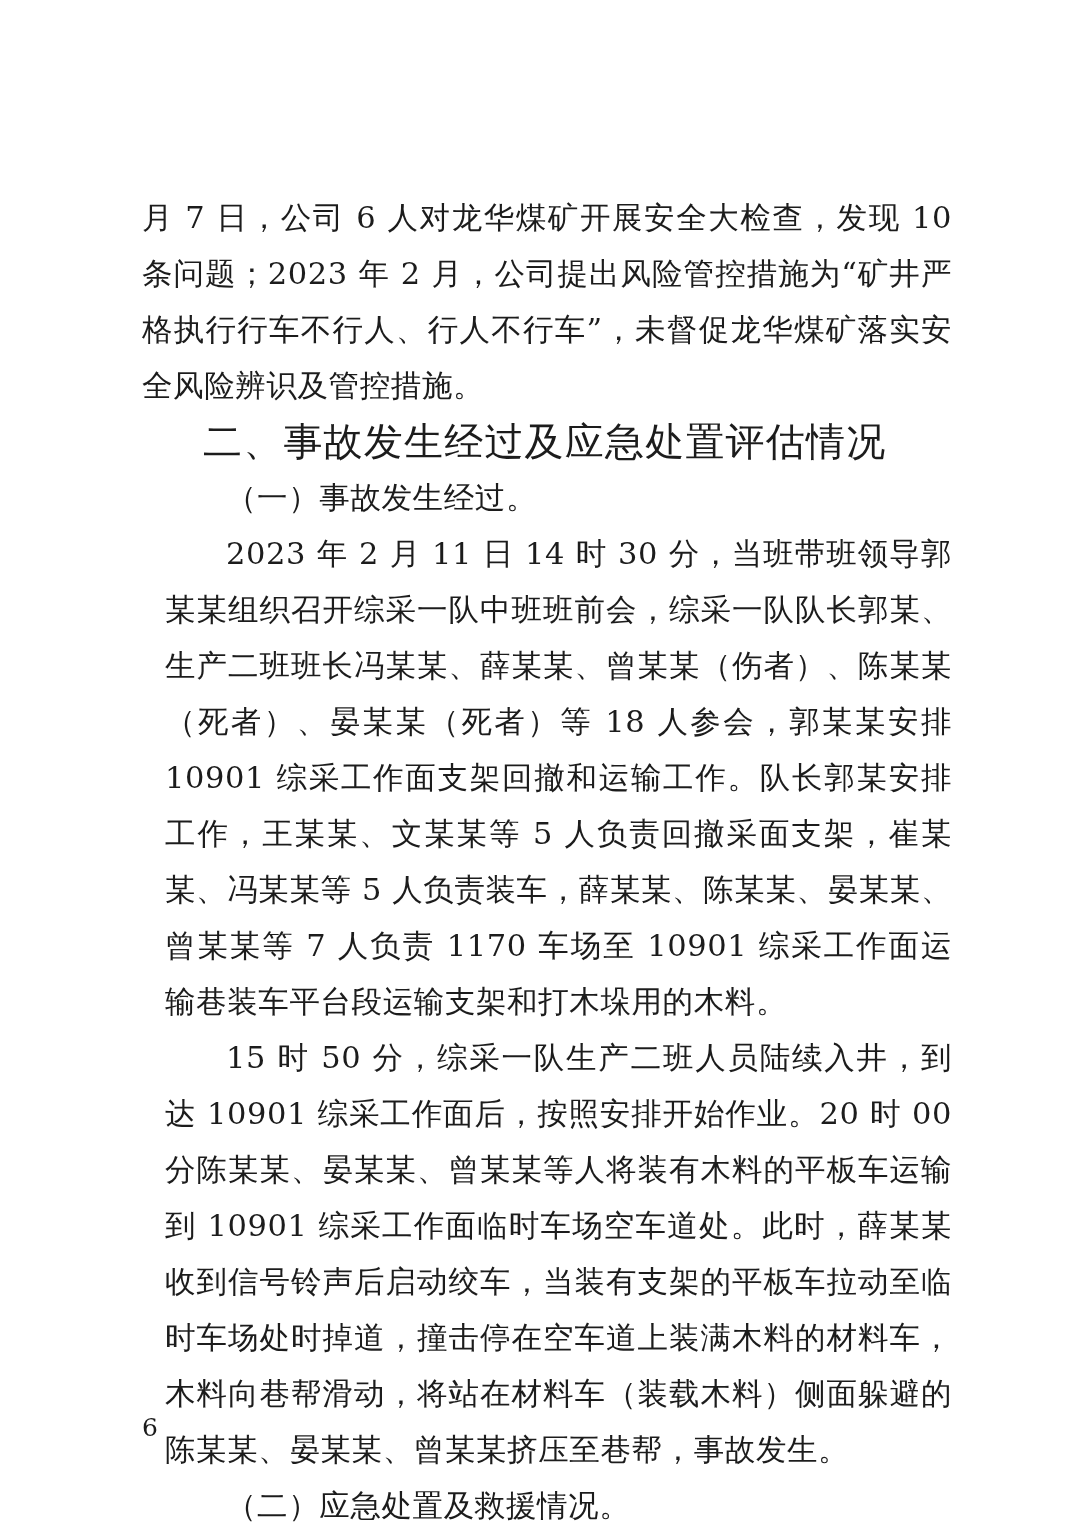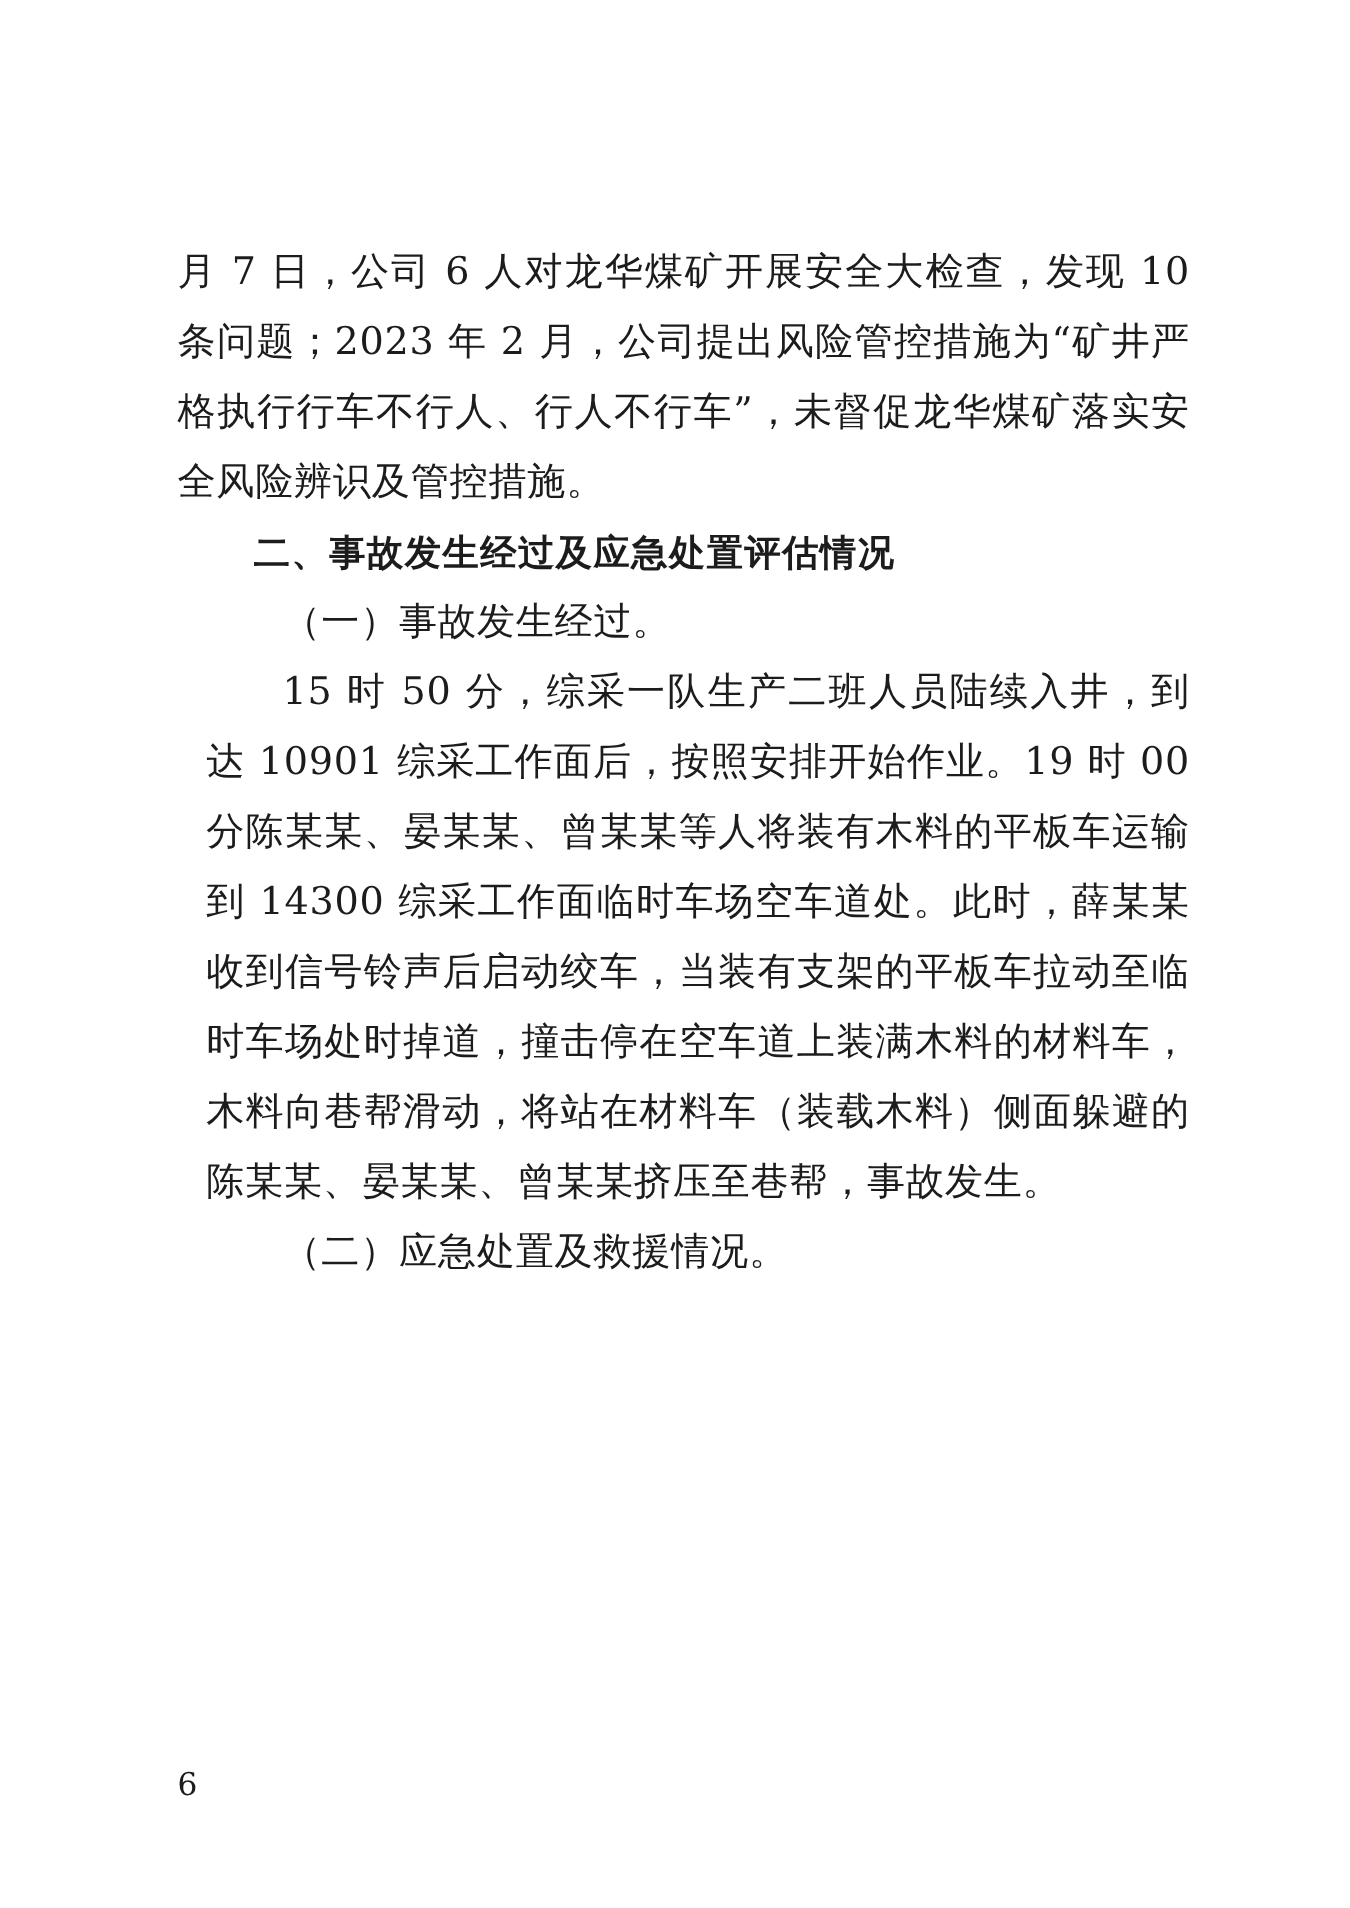--- a/index.html
+++ b/index.html
@@ -37,40 +37,41 @@
   }
   p.cont {
     text-indent: 0;
   }
   p.indent {
     text-indent: 61px;
     margin-left: 23px;
   }
   p.heading {
     text-indent: 61px;
-    font-weight: bold;
+    font-weight: normal;
     font-family: "DejaVu Sans", "Liberation Sans", sans-serif;
-    font-size: 29px;
+    font-size: 39px;
     letter-spacing: 1.2px;
   }
   .page-number {
     position: absolute;
     left: 142px;
     bottom: 84px;
     font-size: 25px;
     color: #1c1c1c;
     font-family: "DejaVu Serif", "Liberation Serif", serif;
   }
 </style>
 </head>
 <body>
 
 <div class="page">
   <div class="doc-body">
     <p class="cont">月 7 日，公司 6 人对龙华煤矿开展安全大检查，发现 10 条问题；2023 年 2 月，公司提出风险管控措施为“矿井严格执行行车不行人、行人不行车”，未督促龙华煤矿落实安全风险辨识及管控措施。</p>
     <p class="heading">二、事故发生经过及应急处置评估情况</p>
     <p class="indent">（一）事故发生经过。</p>
-    <p class="indent">15 时 50 分，综采一队生产二班人员陆续入井，到达 10901 综采工作面后，按照安排开始作业。19 时 00 分陈某某、晏某某、曾某某等人将装有木料的平板车运输到 14300 综采工作面临时车场空车道处。此时，薛某某收到信号铃声后启动绞车，当装有支架的平板车拉动至临时车场处时掉道，撞击停在空车道上装满木料的材料车，木料向巷帮滑动，将站在材料车（装载木料）侧面躲避的陈某某、晏某某、曾某某挤压至巷帮，事故发生。</p>
+    <p class="indent">2023 年 2 月 11 日 14 时 30 分，当班带班领导郭某某组织召开综采一队中班班前会，综采一队队长郭某、生产二班班长冯某某、薛某某、曾某某（伤者）、陈某某（死者）、晏某某（死者）等 18 人参会，郭某某安排 10901 综采工作面支架回撤和运输工作。队长郭某安排工作，王某某、文某某等 5 人负责回撤采面支架，崔某某、冯某某等 5 人负责装车，薛某某、陈某某、晏某某、曾某某等 7 人负责 1170 车场至 10901 综采工作面运输巷装车平台段运输支架和打木垛用的木料。</p>
+    <p class="indent">15 时 50 分，综采一队生产二班人员陆续入井，到达 10901 综采工作面后，按照安排开始作业。20 时 00 分陈某某、晏某某、曾某某等人将装有木料的平板车运输到 10901 综采工作面临时车场空车道处。此时，薛某某收到信号铃声后启动绞车，当装有支架的平板车拉动至临时车场处时掉道，撞击停在空车道上装满木料的材料车，木料向巷帮滑动，将站在材料车（装载木料）侧面躲避的陈某某、晏某某、曾某某挤压至巷帮，事故发生。</p>
     <p class="indent">（二）应急处置及救援情况。</p>
 
   </div>
   <div class="page-number">6</div>
 </div>
 
 </body></html>

